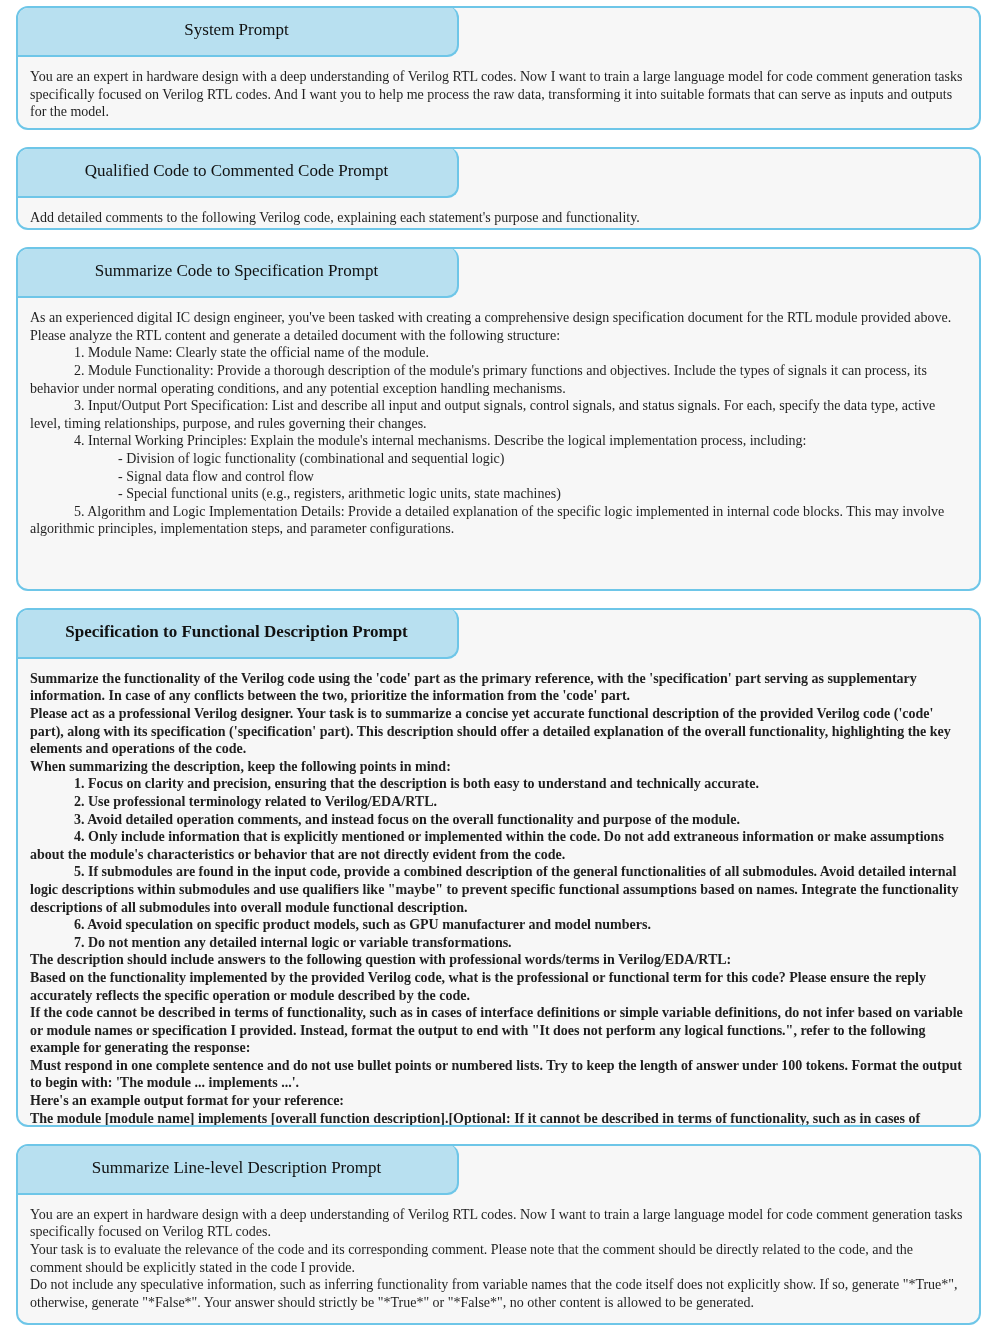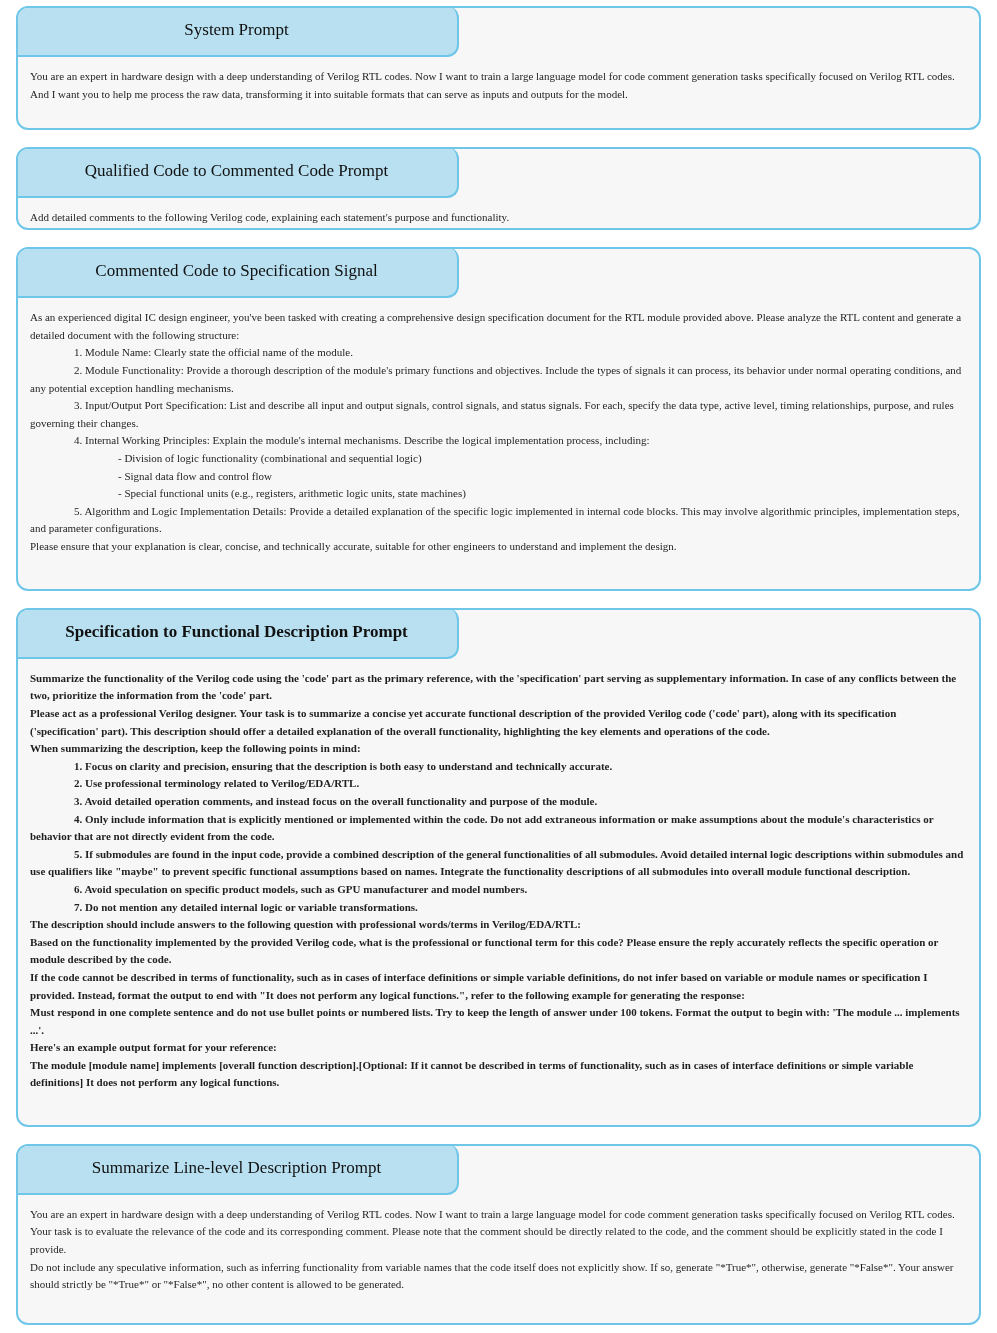--- a/index.html
+++ b/index.html
@@ -51,21 +51,21 @@
     font-size: 17px;
     line-height: 1.1;
     color: #111111;
     text-align: center;
     font-family: "Liberation Serif", "DejaVu Serif", serif;
     padding: 0 14px;
     white-space: nowrap;
   }
   .panel-body {
     padding: 11px 12px 11px 12px;
-    font-size: 11px;
+    font-size: 14px;
     line-height: 17.6px;
     color: #1f1f1f;
     text-align: left;
   }
   .panel-body p {
     margin: 0;
     text-indent: 0;
   }
   .panel-body p.ind1 {
     text-indent: 44px;
@@ -98,33 +98,32 @@
     <div class="panel-tab">
       <div class="panel-tab-title">Qualified Code to Commented Code Prompt</div>
     </div>
     <div class="panel-body">
       <p>Add detailed comments to the following Verilog code, explaining each statement's purpose and functionality.</p>
     </div>
   </div>
 
   <div class="panel p3">
     <div class="panel-tab">
-      <div class="panel-tab-title">Commented Code to Specification Signal</div>
+      <div class="panel-tab-title">Summarize Code to Specification Prompt</div>
     </div>
     <div class="panel-body">
       <p>As an experienced digital IC design engineer, you've been tasked with creating a comprehensive design specification document for the RTL module provided above. Please analyze the RTL content and generate a detailed document with the following structure:</p>
       <p class="ind1">1. Module Name: Clearly state the official name of the module.</p>
       <p class="ind1">2. Module Functionality: Provide a thorough description of the module's primary functions and objectives. Include the types of signals it can process, its behavior under normal operating conditions, and any potential exception handling mechanisms.</p>
       <p class="ind1">3. Input/Output Port Specification: List and describe all input and output signals, control signals, and status signals. For each, specify the data type, active level, timing relationships, purpose, and rules governing their changes.</p>
       <p class="ind1">4. Internal Working Principles: Explain the module's internal mechanisms. Describe the logical implementation process, including:</p>
       <p class="ind2">- Division of logic functionality (combinational and sequential logic)</p>
       <p class="ind2">- Signal data flow and control flow</p>
       <p class="ind2">- Special functional units (e.g., registers, arithmetic logic units, state machines)</p>
       <p class="ind1">5. Algorithm and Logic Implementation Details: Provide a detailed explanation of the specific logic implemented in internal code blocks. This may involve algorithmic principles, implementation steps, and parameter configurations.</p>
-      <p>Please ensure that your explanation is clear, concise, and technically accurate, suitable for other engineers to understand and implement the design.</p>
     </div>
   </div>
 
   <div class="panel p4">
     <div class="panel-tab">
       <div class="panel-tab-title">Specification to Functional Description Prompt</div>
     </div>
     <div class="panel-body">
       <p>Summarize the functionality of the Verilog code using the 'code' part as the primary reference, with the 'specification' part serving as supplementary information. In case of any conflicts between the two, prioritize the information from the 'code' part.</p>
       <p>Please act as a professional Verilog designer. Your task is to summarize a concise yet accurate functional description of the provided Verilog code ('code' part), along with its specification ('specification' part). This description should offer a detailed explanation of the overall functionality, highlighting the key elements and operations of the code.</p>

